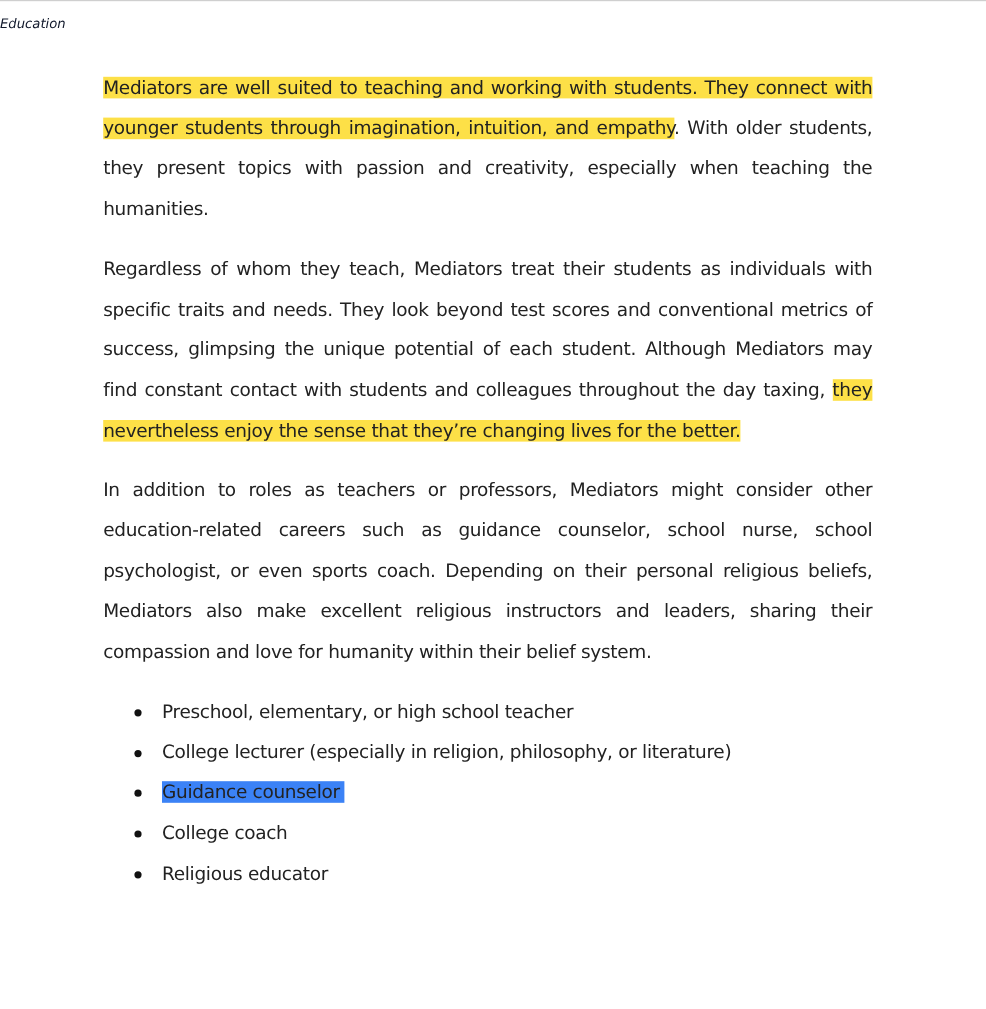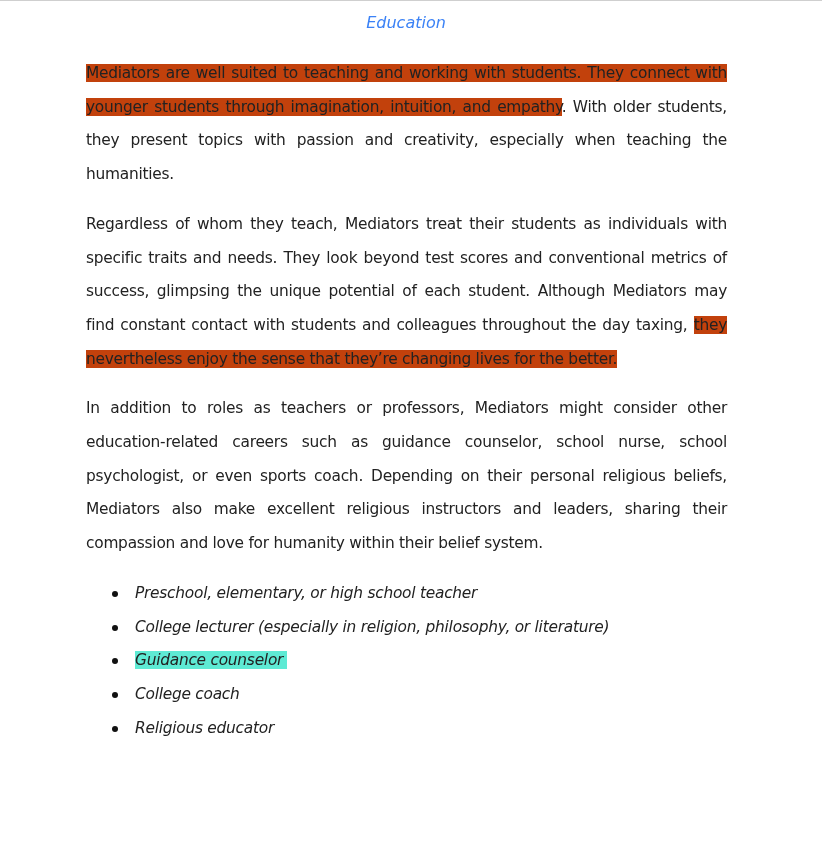--- a/index.html
+++ b/index.html
@@ -2,31 +2,31 @@
 <html><head>
 <meta charset="utf-8">
 <style>
   html, body { margin: 0; padding: 0; }
   body {
     width: 822px; height: 841px; background: #ffffff; overflow: hidden;
     font-family: "DejaVu Sans", sans-serif; color: #222222; position: relative;
   }
   .top-rule { position: absolute; left: 0; top: 0; width: 822px; height: 1px; background: #cfcfcf; }
   .heading {
-    position: absolute; top: 13px; left: 0; width: 812px; text-align: center;
-    font-style: italic; font-size: 16px; color: #3b82f6;
+    position: absolute; top: 13px; left: 0; width: 812px; 
+    font-style: italic; font-size: 11px; color: #0f172a;
   }
   .body-wrap { position: absolute; left: 86px; top: 57px; width: 641px; }
   p {
     margin: 0 0 16px 0; font-size: 15.4px; line-height: 33.7px; text-align: justify;
     letter-spacing: -0.25px; word-spacing: 0px;
   }
-  .hl-blue { background: #c2410c; }
-  .hl-pink { background: #5eead4; padding-right: 4px; }
-  ul { list-style: none; margin: 0; padding: 0; font-style: italic; }
+  .hl-blue { background: #fde047; }
+  .hl-pink { background: #3b82f6; padding-right: 4px; }
+  ul { list-style: none; margin: 0; padding: 0; }
   li { position: relative; padding-left: 49px; font-size: 15.4px; line-height: 33.7px; letter-spacing: -0.25px; }
   .bullet {
     position: absolute; left: 26px; top: 14px; width: 6px; height: 6px; border-radius: 50%; background: #111111;
   }
 </style>
 </head>
 <body>
 
 <div class="top-rule"></div>
 

